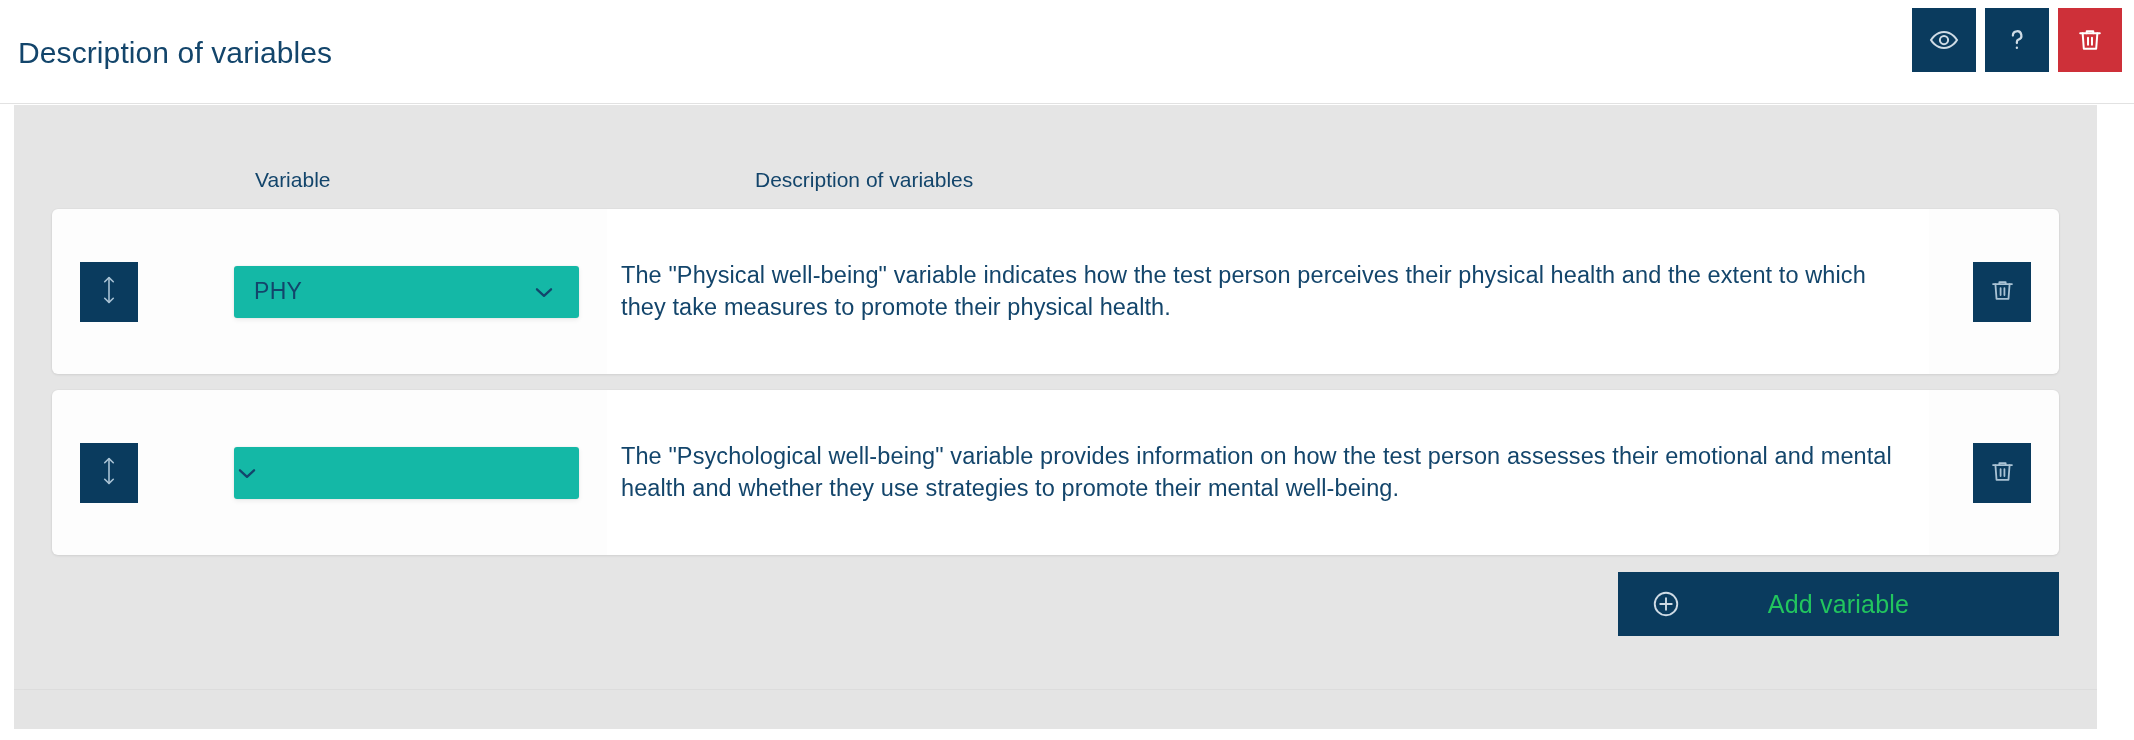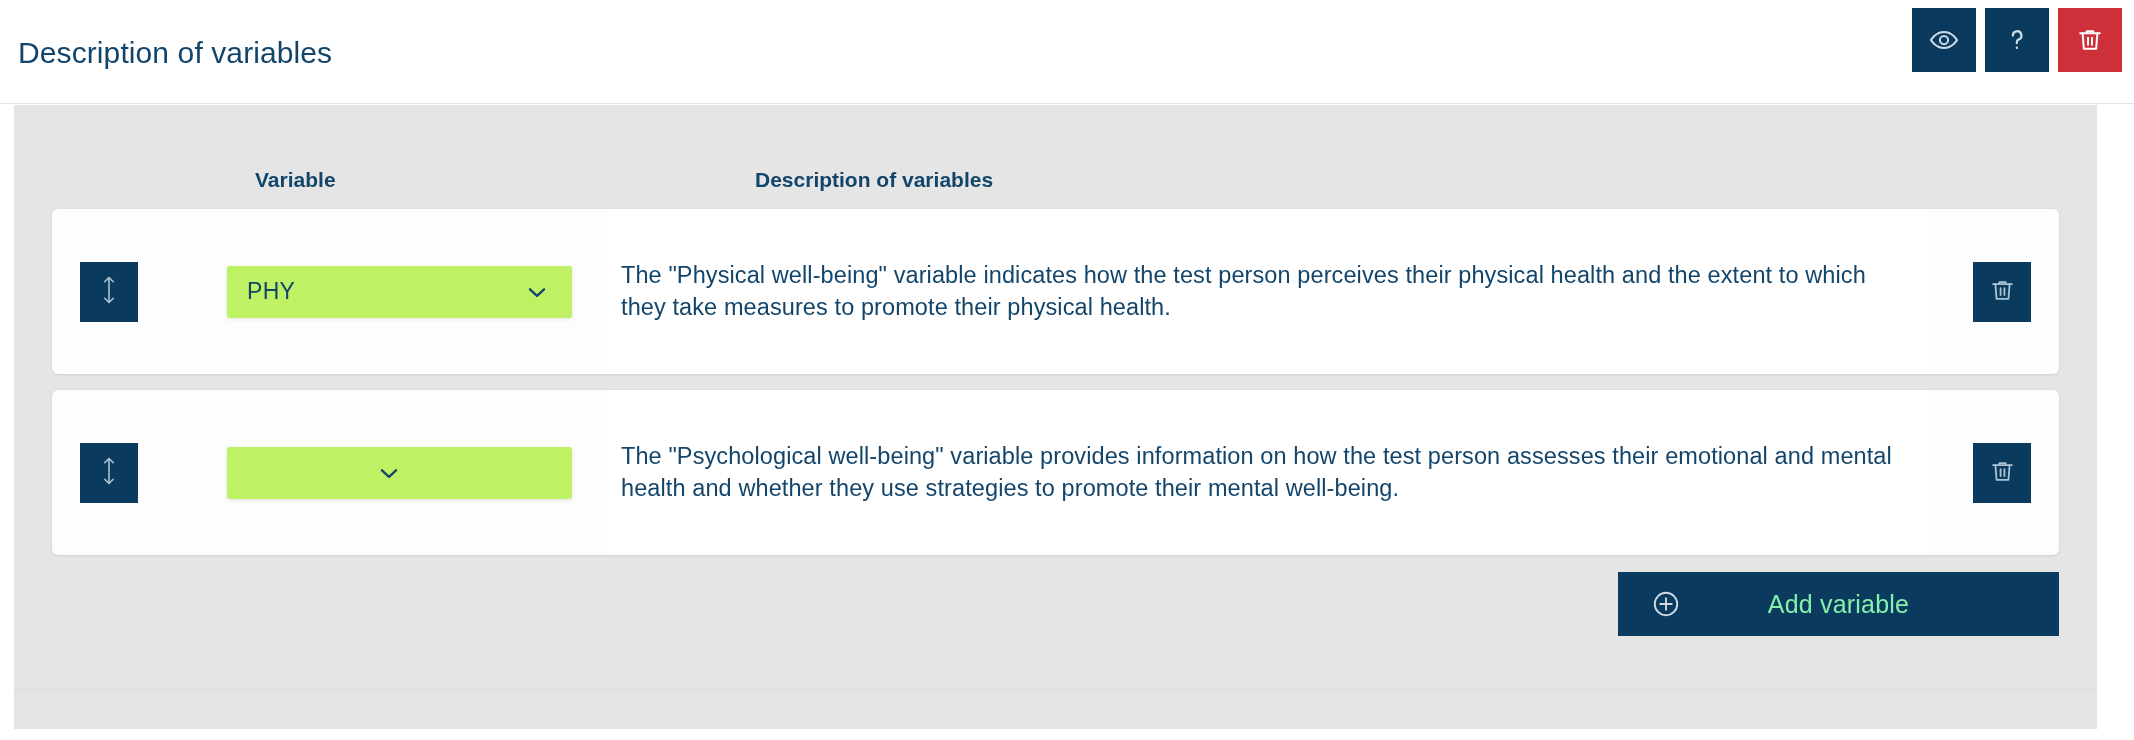--- a/index.html
+++ b/index.html
@@ -72,21 +72,21 @@
   .col-heads {
     position: absolute;
     top: 63px;
     left: 0;
     width: 100%;
     height: 30px;
   }
   .col-head {
     position: absolute;
     font-size: 21px;
-    font-weight: 700;
+    font-weight: 400;
     color: #13456b;
     white-space: nowrap;
   }
   .col-head.variable { left: 241px; }
   .col-head.description { left: 741px; }
 
   
   .rows {
     position: absolute;
     top: 104px;
@@ -118,32 +118,31 @@
     display: flex;
     align-items: center;
     justify-content: center;
     cursor: grab;
     border: none;
   }
 
   
   .select-wrap {
     position: absolute;
-    left: 175px;
+    left: 182px;
     top: 50%;
     transform: translateY(-50%);
     width: 345px;
     height: 52px;
-    background: #bef264;
+    background: #14b8a6;
     border-radius: 3px;
     box-shadow: 0 2px 5px rgba(0,0,0,0.07), 0 0 0 1px rgba(0,0,0,0.02);
     display: flex;
     align-items: center;
     cursor: pointer;
-    justify-content: center;
   }
   .select-value {
     font-size: 23px;
     color: #13456b;
     padding-left: 20px;
     flex: 1;
     letter-spacing: 0.3px;
   }
   .select-chevron {
     padding-right: 22px;
@@ -208,21 +207,21 @@
     width: 96px;
     display: flex;
     align-items: center;
     justify-content: center;
     flex: none;
   }
   .add-btn .add-label {
     flex: 1;
     text-align: center;
     font-size: 25px;
-    color: #86efac;
+    color: #22c55e;
     padding-right: 96px;
     letter-spacing: 0.2px;
   }
 </style>
 </head>
 <body>
 
 <div class="header">
   <div class="header-title">Description of variables</div>
 

